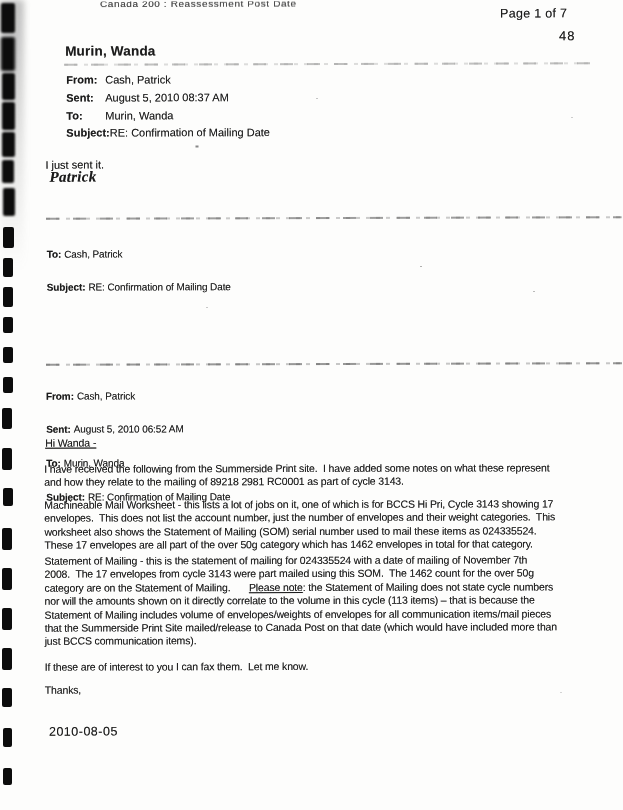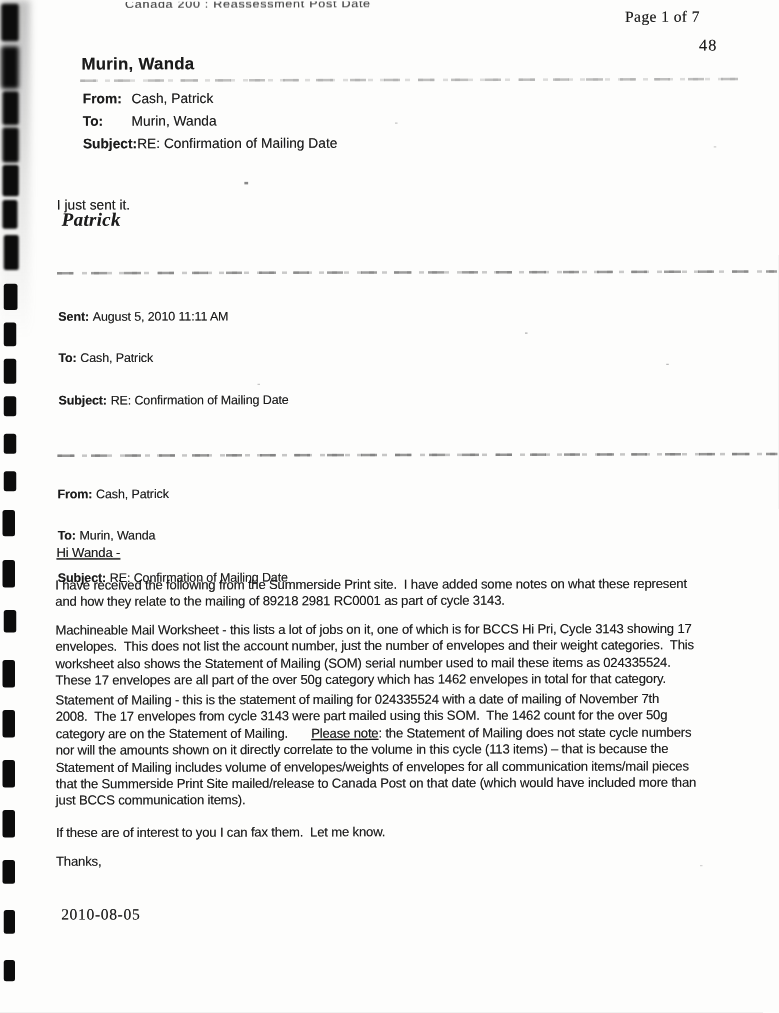--- a/index.html
+++ b/index.html
@@ -1,21 +1,21 @@
 <!DOCTYPE html>
 <html><head>
 <meta charset="utf-8">
 <style>
   html,body { margin:0; padding:0; background:#e8e8e8; }
   .page {
     position:relative; width:623px; height:810px; margin:0 auto;
     background:#fdfdfc; overflow:hidden;
     font-family:"Liberation Sans", sans-serif; color:#1b1b1b;
   }
-  .serif { font-family:Liberation Serif, serif; }
+  .serif { font-family:Liberation Sans, sans-serif; }
   .content { position:absolute; inset:0; transform:rotate(-0.15deg); transform-origin:310px 0;
     text-shadow:0 0 0.4px rgba(25,25,25,0.5); }
 
   
   .haze { position:absolute; left:0; top:0; width:24px; height:270px;
     background:linear-gradient(180deg, rgba(95,95,95,.38), rgba(125,125,125,.18) 55%, rgba(150,150,150,0));
     filter:blur(3px); }
   #binding { position:absolute; left:0; top:0; width:24px; height:810px; }
   #binding .mark { position:absolute; background:#0c0c0c; border-radius:2px; }
   .speck { position:absolute; left:0; top:0; width:2px; height:1px; background:transparent;
@@ -108,38 +108,39 @@
       <span class="hdrtxt">Canada 200 : Reassessment Post Date</span>
     </div>
     <div class="pagenum serif">Page 1 of 7</div>
     <div class="folio serif">48</div>
 
     <div class="recipient">Murin, Wanda</div>
     <div class="sep sep1"></div>
 
     <div class="e1hdr">
       <div><span class="lab">From:</span><span>Cash, Patrick</span></div>
+      <div><span class="lab">Sent:</span><span>August 5, 2010 08:37 AM</span></div>
       <div><span class="lab">To:</span><span>Murin, Wanda</span></div>
       <div><span class="lab">Subject:</span><span>RE: Confirmation of Mailing Date</span></div>
     </div>
     <div class="e1body">I just sent it.</div>
     <div class="sig">Patrick</div>
 
     <div class="sep sep2"></div>
 
     <div class="inhdr e2hdr">
-      <div><span class="lab">Sent:</span><span>August 5, 2010 11:11 AM</span></div>
       <div><span class="lab">To:</span><span>Cash, Patrick</span></div>
       <div><span class="lab">Subject:</span><span>RE: Confirmation of Mailing Date</span></div>
     </div>
 
     <div class="sep sep3"></div>
 
     <div class="inhdr e3hdr">
       <div><span class="lab">From:</span><span>Cash, Patrick</span></div>
+      <div><span class="lab">Sent:</span><span>August 5, 2010 06:52 AM</span></div>
       <div><span class="lab">To:</span><span>Murin, Wanda</span></div>
       <div><span class="lab">Subject:</span><span>RE: Confirmation of Mailing Date</span></div>
     </div>
     <div class="greeting">Hi Wanda -</div>
 
     <div class="para p1">I have received the following from the Summerside Print site.  I have added some notes on what these represent
 and how they relate to the mailing of 89218 2981 RC0001 as part of cycle 3143.</div>
     <div class="para p2">Machineable Mail Worksheet - this lists a lot of jobs on it, one of which is for BCCS Hi Pri, Cycle 3143 showing 17
 envelopes.  This does not list the account number, just the number of envelopes and their weight categories.  This
 worksheet also shows the Statement of Mailing (SOM) serial number used to mail these items as 024335524.

